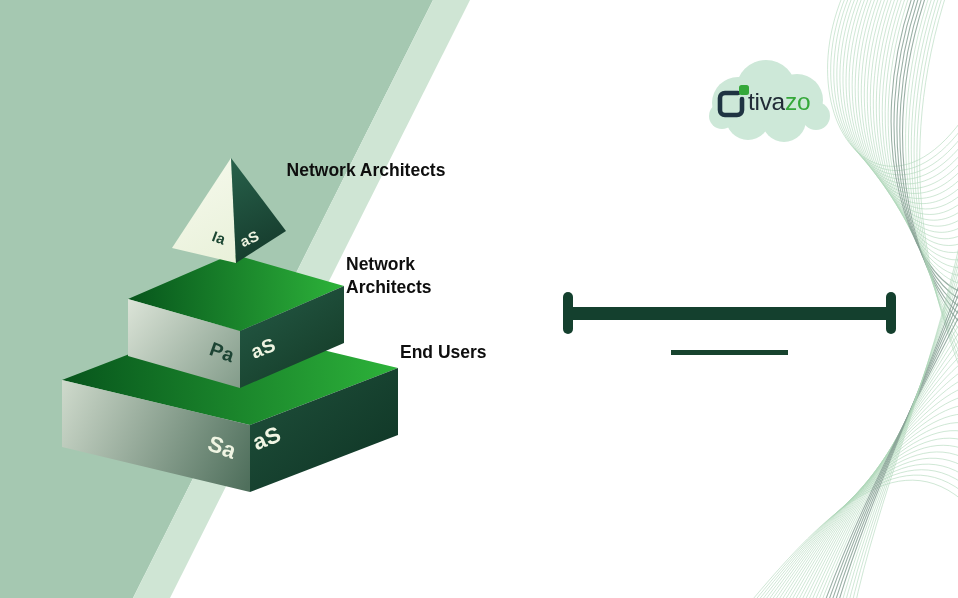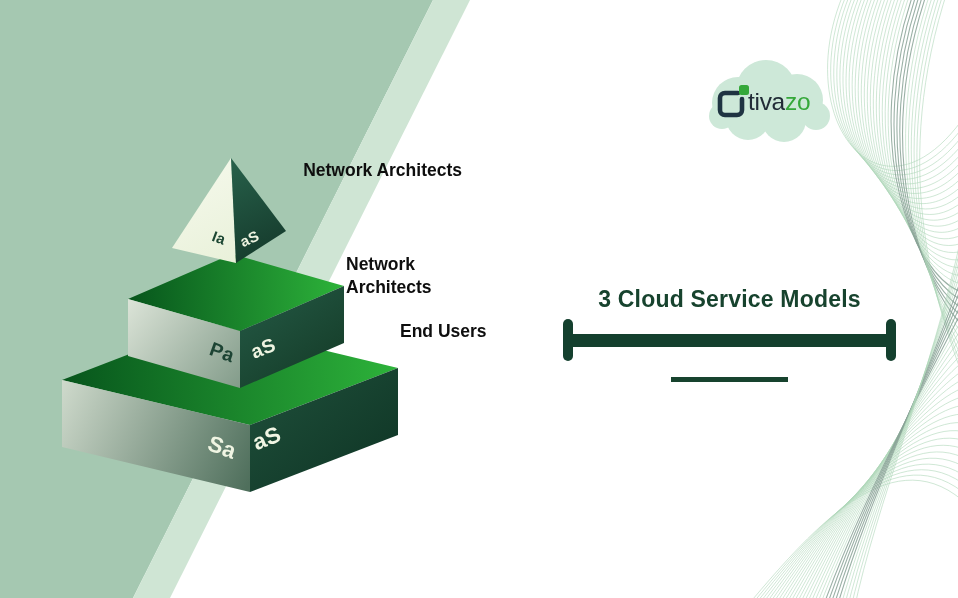--- a/index.html
+++ b/index.html
@@ -5,23 +5,23 @@
   * { margin:0; padding:0; box-sizing:border-box; }
   html,body { width:958px; height:598px; }
   body {
     position:relative; overflow:hidden; background:#ffffff;
     font-family:"Liberation Sans", sans-serif;
   }
   svg.layer { position:absolute; left:0; top:0; }
 
   
   .audience { position:absolute; color:#0e0e0e; font-weight:bold; font-size:17.5px; }
-  .audience-1 { left:270px; top:157px; width:192px; text-align:right; line-height:27px; }
+  .audience-1 { left:270px; top:157px; width:192px; text-align:center; line-height:27px; }
   .audience-2 { left:346px; top:253px; line-height:22.5px; }
-  .audience-3 { left:400px; top:321px;text-align:center; }
+  .audience-3 { left:400px; top:342px;text-align:center; }
 
   
   .panel { position:absolute; left:563px; top:286px; width:333px; color:#17432e; }
   .panel-title { text-align:center; font-weight:bold; font-size:23px; letter-spacing:.2px; }
   .bar-line { position:relative; margin-top:6px; height:42px; }
   .bar-line .cap { position:absolute; top:0; width:10px; height:42px; border-radius:5px; background:#14402e; }
   .bar-line .cap.left { left:0; }
   .bar-line .cap.right { right:0; }
   .bar-line .hbar { position:absolute; left:4px; right:4px; top:15px; height:13px; background:#14402e; border-radius:3px; }
   .panel-subtitle { margin-top:12px; text-align:center; font-weight:bold; font-size:23px; letter-spacing:.3px; }
@@ -180,21 +180,20 @@
 </div>
 <div class="audience audience-2">
   <div>Network</div>
   <div>Architects</div>
 </div>
 <div class="audience audience-3">
   <div>End Users</div>
 </div>
 
 <div class="panel">
-  <div class="panel-title">3 Cloud Service Models</div>
   <div class="bar-line">
     <span class="cap left"></span>
     <span class="hbar"></span>
     <span class="cap right"></span>
   </div>
   <div class="panel-underline"></div>
 </div>
 
 <div class="logo">
   <svg width="135" height="90" viewBox="0 0 135 90" aria-hidden="true">

